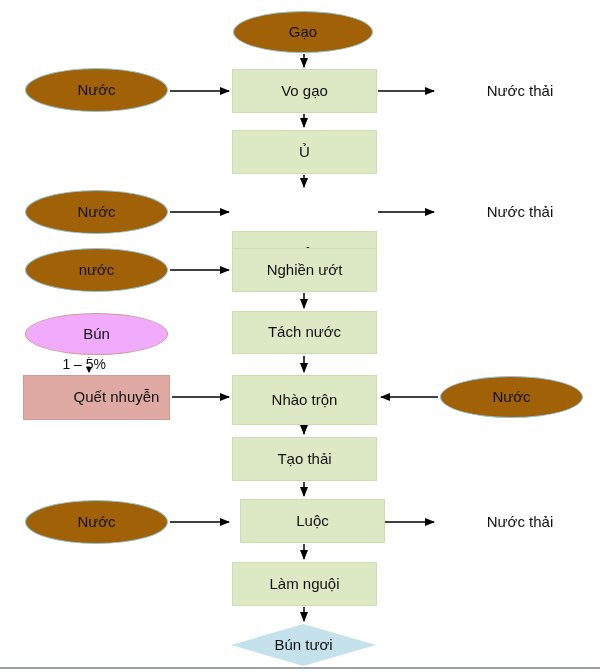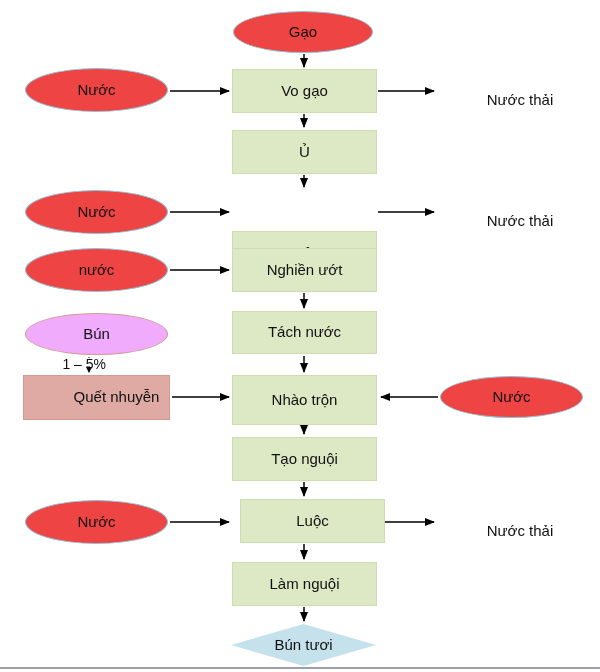--- a/index.html
+++ b/index.html
@@ -7,27 +7,27 @@
   .canvas{
     position:relative;width:600px;height:672px;background:#ffffff;overflow:hidden;
     color:#111;
   }
   .node{
     position:absolute;display:flex;align-items:center;justify-content:center;
     font-size:15px;line-height:1.1;color:#111;text-align:center;white-space:nowrap;
   }
   .rect{background:#dde8c5;border:1px solid #cfdcb0;box-sizing:border-box;}
   .rect.pink{background:#dfaaa4;border:1px solid #d29a93;padding-left:40px;}
-  .ellipse{background:#ef4444;border:1px solid #8fc3d6;border-radius:50%;box-sizing:border-box;}
+  .ellipse{background:#a16207;border:1px solid #8fc3d6;border-radius:50%;box-sizing:border-box;}
   .ellipse.pink{background:#f0abfc;border:1px solid #d29a93;}
   .diamond{
     background:#c5e2ec;
     clip-path:polygon(50% 0%,100% 50%,50% 100%,0% 50%);
   }
-  .freetext{background:transparent;margin-top:9px;}
+  .freetext{background:transparent;}
   .annotation{
     position:absolute;font-size:14px;color:#111;text-align:right;white-space:nowrap;
   }
   .arrow-layer{position:absolute;left:0;top:0;width:600px;height:672px;pointer-events:none;}
   .bottom-line{position:absolute;left:0;right:0;top:667px;height:2px;background:#9aa0a6;}
 </style>
 </head>
 <body>
 
 <div class="canvas">
@@ -91,21 +91,21 @@
 
   <div class="node rect" style="left:232px;top:311px;width:145px;height:43px;">
       <span>Tách nước</span>
     </div>
 
   <div class="node rect" style="left:232px;top:375px;width:145px;height:50px;">
       <span>Nhào trộn</span>
     </div>
 
   <div class="node rect" style="left:232px;top:437px;width:145px;height:44px;">
-      <span>Tạo nguội</span>
+      <span>Tạo thải</span>
     </div>
 
   <div class="node rect" style="left:240px;top:499px;width:145px;height:44px;">
       <span>Luộc</span>
     </div>
 
   <div class="node rect" style="left:232px;top:562px;width:145px;height:44px;">
       <span>Làm nguội</span>
     </div>
 

